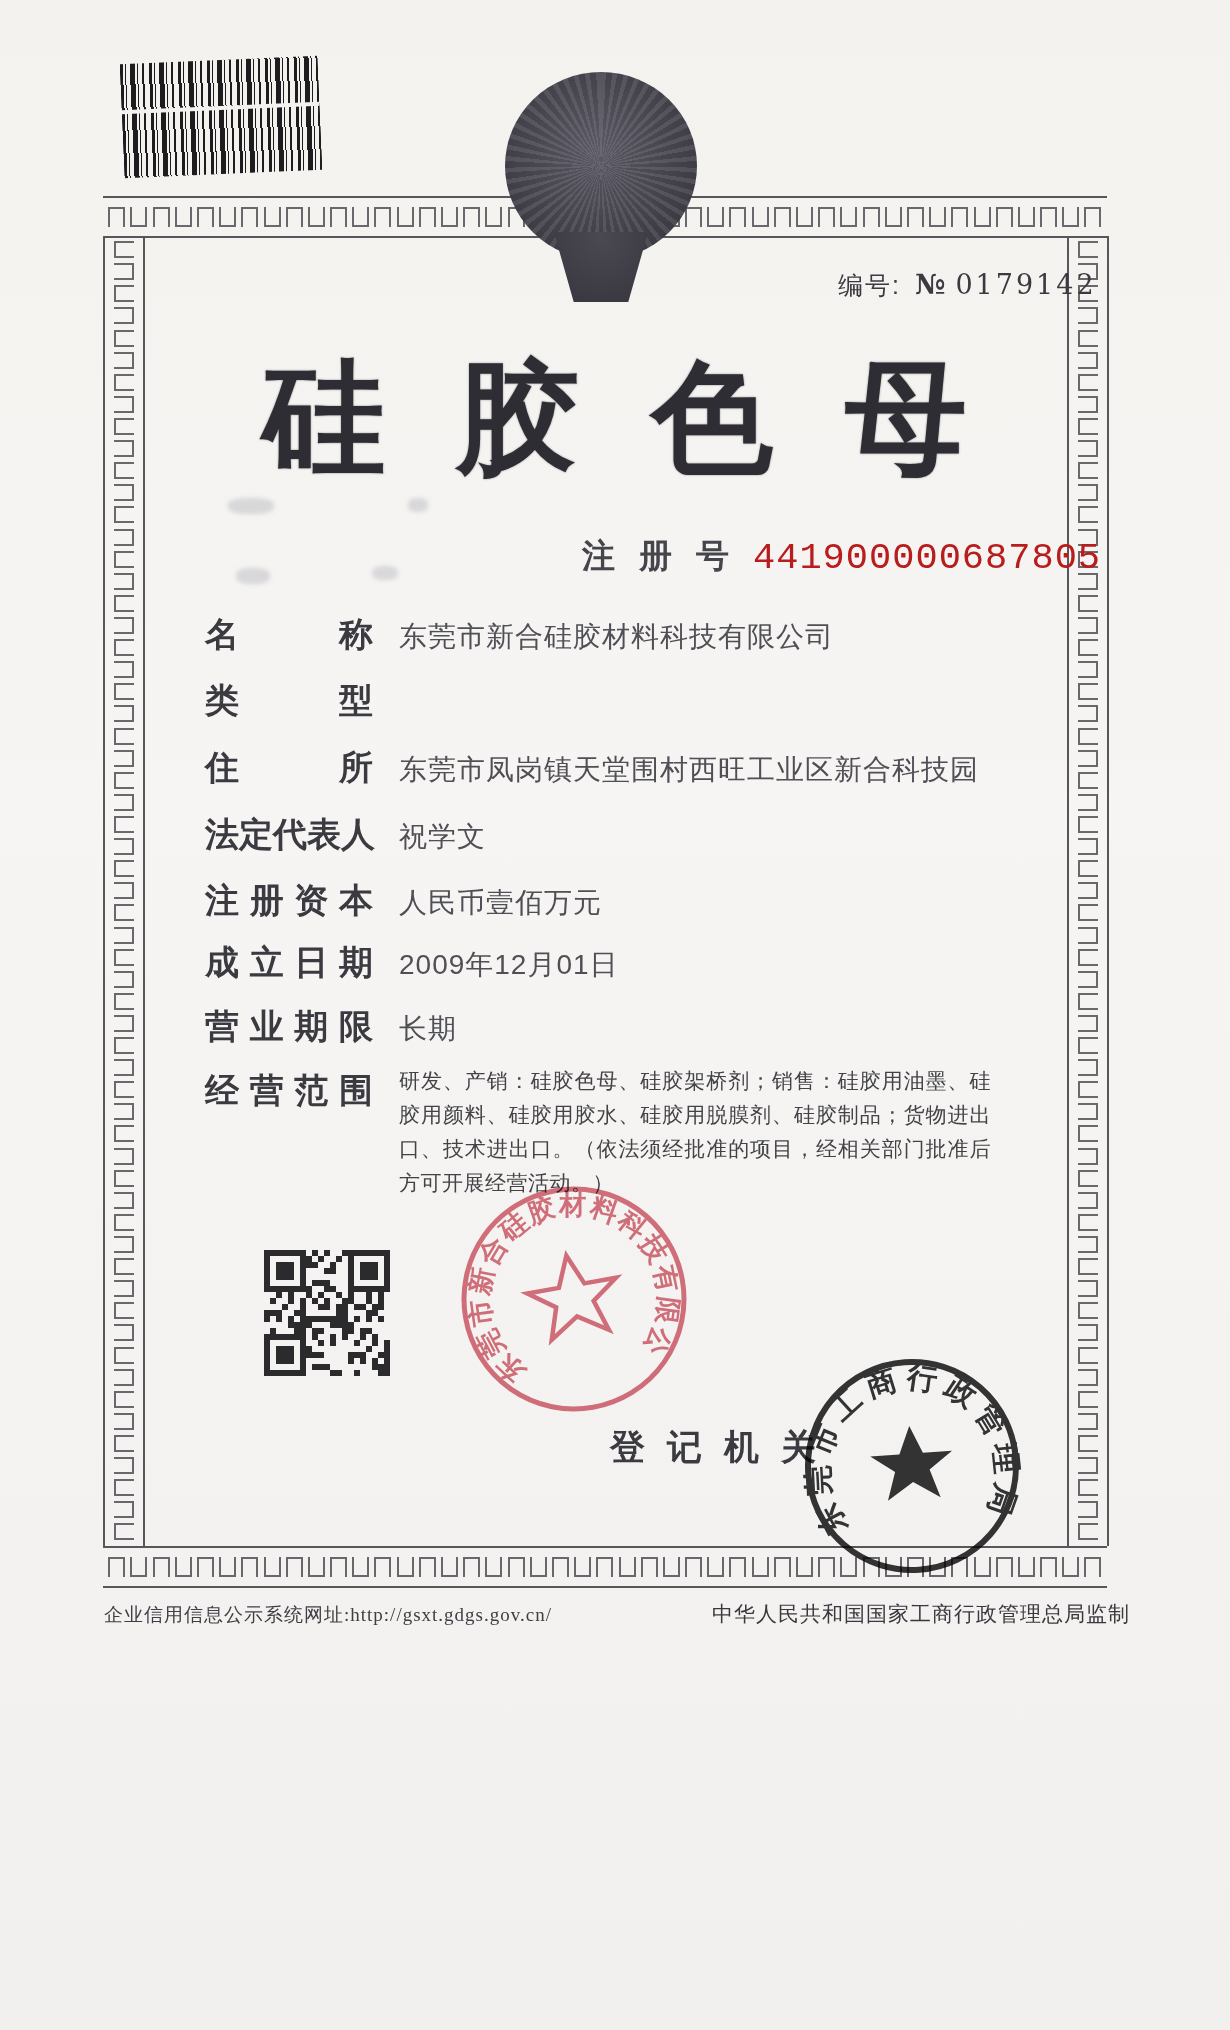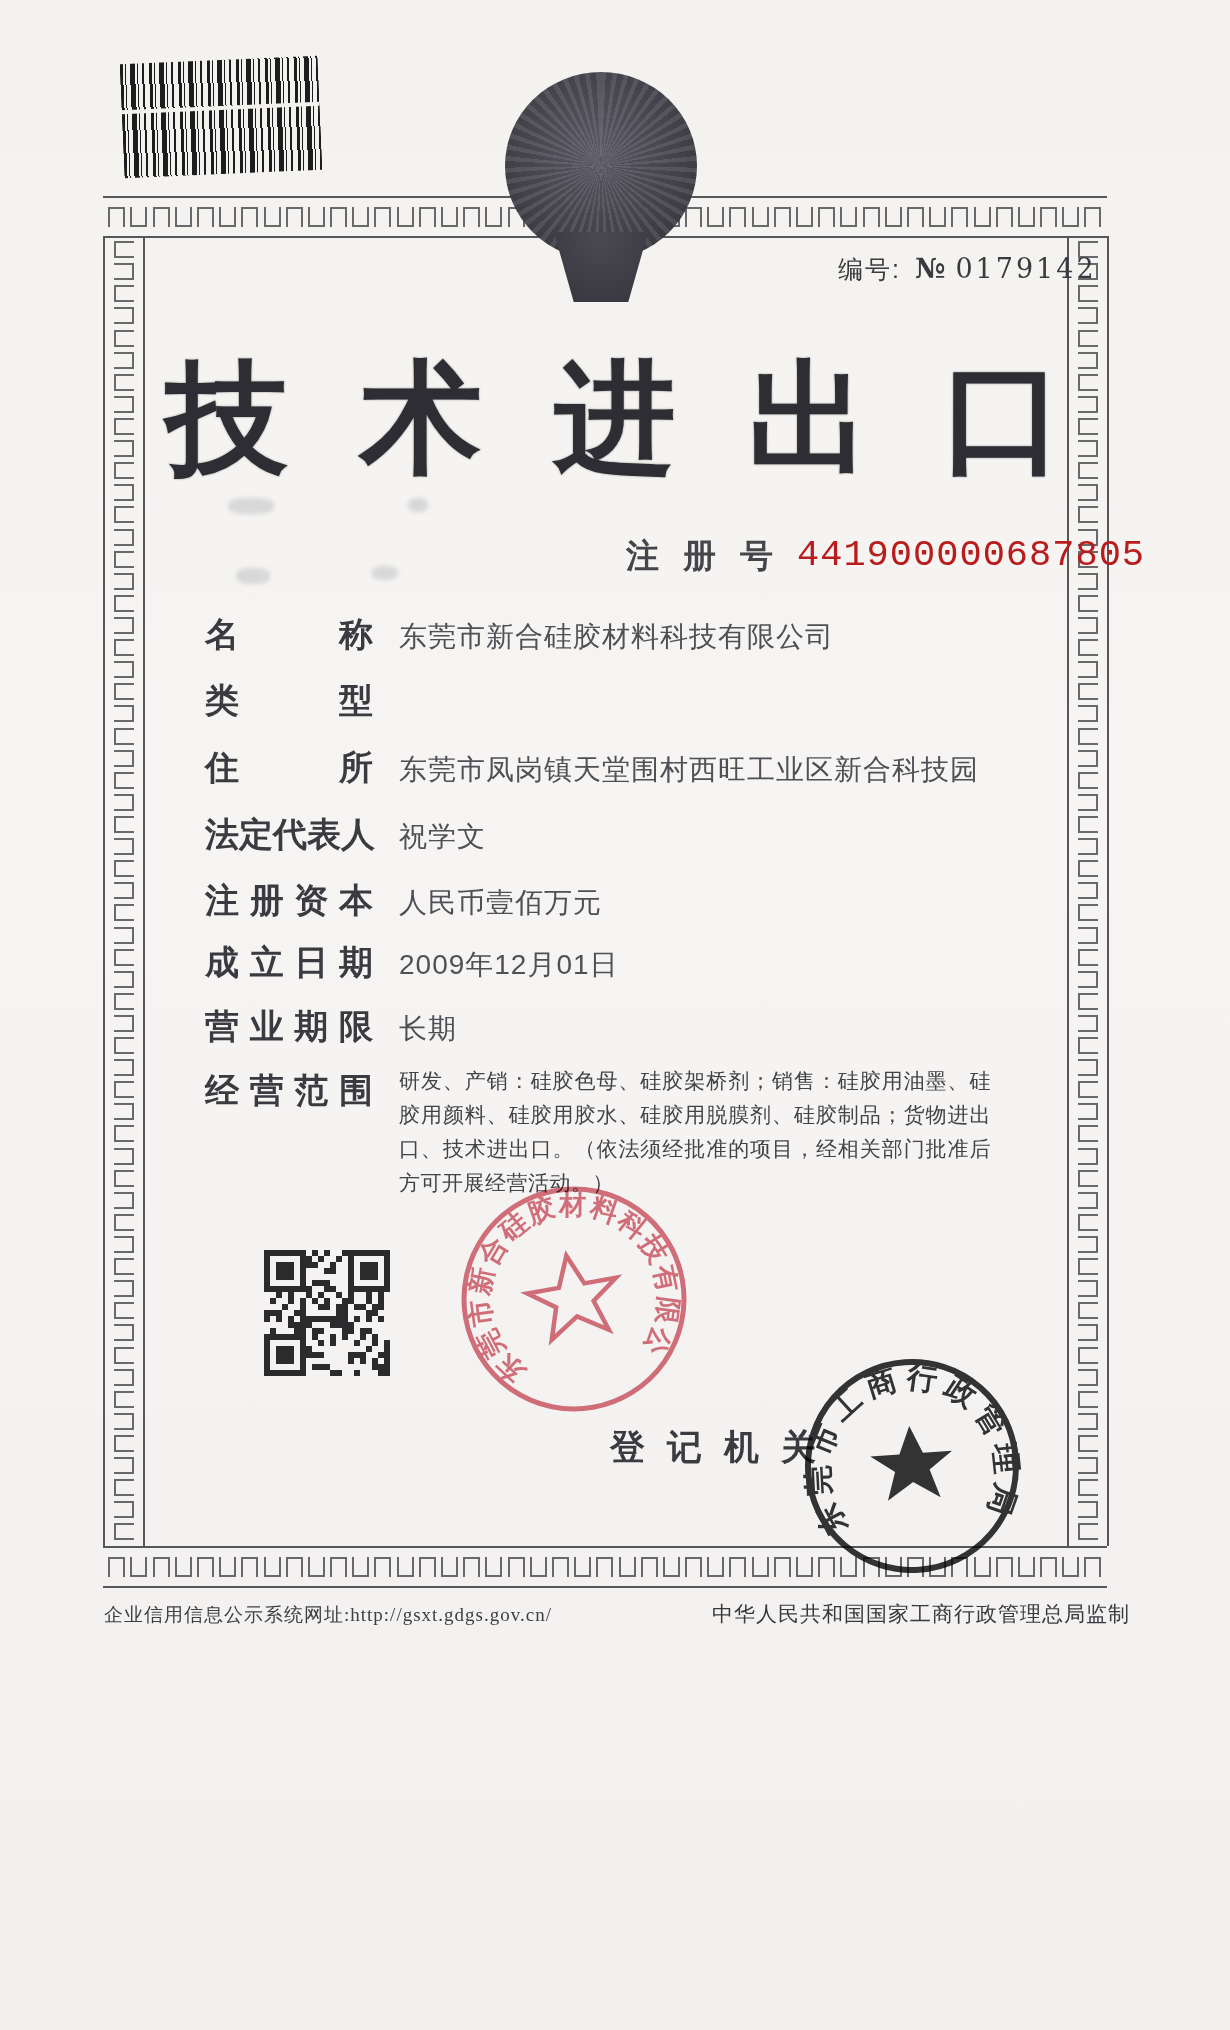--- a/index.html
+++ b/index.html
@@ -50,32 +50,32 @@
     content:"";position:absolute;inset:0;border-radius:50%;
     background:repeating-conic-gradient(rgba(240,240,240,.10) 0 3deg,transparent 3deg 7deg);
   }
   .emblem::after{
     content:"";position:absolute;left:34px;top:160px;width:124px;height:70px;
     background:radial-gradient(circle at 50% 10%,#4a4952 0%,#3b3a43 70%,#36353d 100%);
     clip-path:polygon(12% 0,88% 0,72% 100%,28% 100%);
   }
 
   
-  .serial{position:absolute;left:838px;top:252px;z-index:6;color:#3a3a40;font-size:25px;letter-spacing:2px;}
+  .serial{position:absolute;left:838px;top:268px;z-index:6;color:#3a3a40;font-size:25px;letter-spacing:2px;}
   .serial .no-prefix{font-family:"DejaVu Serif",serif;font-weight:bold;font-size:28px;margin:0 8px 0 14px;}
   .serial .no-digits{font-family:"DejaVu Serif",serif;font-size:27px;letter-spacing:3px;}
 
   .doc-title{
     position:absolute;left:0;top:338px;width:1230px;text-align:center;z-index:6;
     font-size:122px;font-weight:900;color:#2e2d33;
     letter-spacing:72px;padding-left:72px;box-sizing:border-box;
     text-shadow:0 0 2px rgba(40,40,45,.55);
   }
 
-  .regline{position:absolute;left:626px;top:534px;z-index:6;display:flex;align-items:flex-start;}
+  .regline{position:absolute;left:582px;top:534px;z-index:6;display:flex;align-items:flex-end;}
   .regline .reg-label{font-size:33px;color:#46454c;font-weight:600;letter-spacing:24px;}
   .regline .reg-value{font-family:Liberation Mono, monospace;font-size:37px;color:#b91c1c;letter-spacing:1px;margin-left:0;}
 
   
   .row{position:absolute;left:205px;display:flex;align-items:baseline;z-index:6;}
   .f-label{
     width:168px;display:flex;justify-content:space-between;
     font-size:34px;font-weight:600;color:#3a3a40;flex:none;
   }
   .f-value{margin-left:26px;font-size:28px;color:#4f4f55;letter-spacing:1px;white-space:nowrap;}
@@ -341,21 +341,21 @@
       <i class="u-a"></i>
     </div>
 
   <div class="barcode"></div>
   <div class="emblem"></div>
 
   <div class="serial">
     <span>编号:</span><span class="no-prefix">№</span><span class="no-digits">0179142</span>
   </div>
 
-  <div class="doc-title">技术进出口</div>
+  <div class="doc-title">硅胶色母</div>
 
   <div class="regline">
     <span class="reg-label">注册号</span>
     <span class="reg-value">441900000687805</span>
   </div>
 
   <div id="fields">
     <div class="row row-0">
       <div class="f-label">
           <span>名</span>

